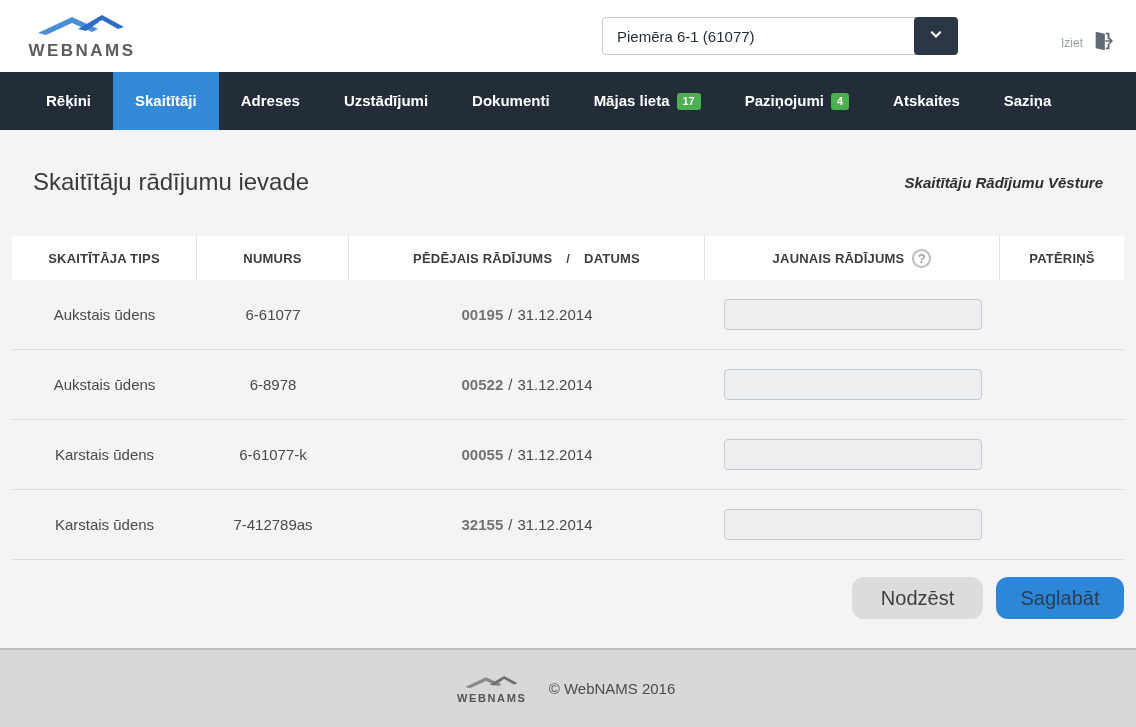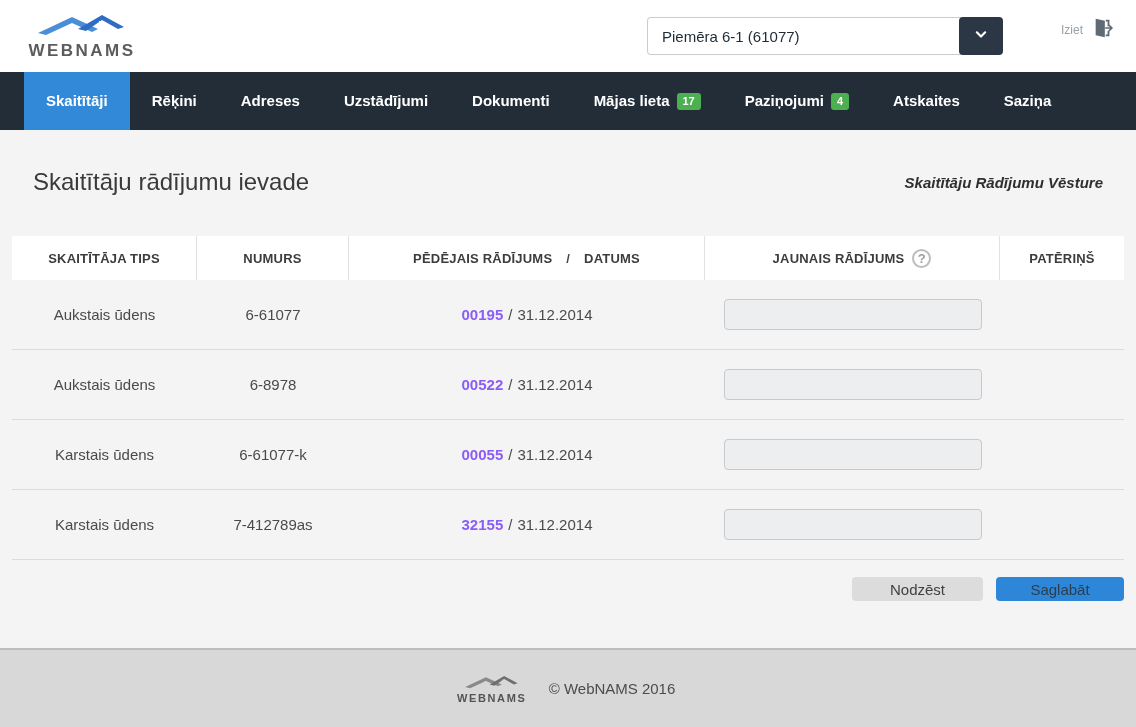--- a/index.html
+++ b/index.html
@@ -14,21 +14,21 @@
   
   .topbar {
     height:72px; background:#ffffff;
     display:flex; align-items:center; justify-content:space-between;
     padding:0 22px 0 30px;
   }
   .logo { display:flex; flex-direction:column; align-items:center; width:104px; }
   .logo-text {
     font-size:17px; font-weight:700; letter-spacing:2.5px; color:#5c5c5c; margin-top:1px;
   }
-  .topbar-right { display:flex; align-items:flex-start; }
+  .topbar-right { display:flex; align-items:flex-end;gap:45px; }
 
   .selector { display:flex; align-items:stretch; height:38px; }
   .selector-field {
     width:314px; background:#ffffff; border:1px solid #c9cdd1;
     border-right:none; border-radius:4px 0 0 4px;
     display:flex; align-items:center; padding:0 14px;
     font-size:15px; font-weight:500; color:#1e2a36; cursor:pointer;
   }
   .selector-btn {
     width:44px; background:#2b3744; border-radius:4px;
@@ -71,37 +71,37 @@
     font-size:13px; font-weight:700; color:#3c3c3c; letter-spacing:.2px;
   }
   .thead .cell:not(:last-child) { border-right:1px solid #e2e2e2; }
   .c1{width:185px} .c2{width:152px} .c3{width:356px} .c4{width:295px} .c5{width:124px}
 
   .trow {
     display:flex; height:70px; align-items:center;
     border-bottom:1px solid #dcdcdc; font-size:15px; color:#4a4a4a;
   }
   .trow .cell { display:flex; align-items:center; justify-content:center; }
-  .reading-bold { font-weight:700; color:#8b5cf6; }
+  .reading-bold { font-weight:700; color:#737373; }
   .sep { margin:0 5px; color:#4a4a4a; }
   .thead .sep { margin:0 14px; }
   .new-reading-input {
     width:258px; height:31px; background:#eceef0;
     border:1px solid #c5cad0; border-radius:4px;
     font-size:15px; padding:0 10px; color:#333; outline:none;
   }
   .qmark {
     width:19px; height:19px; border:2px solid #bdbdbd; border-radius:50%;
     display:inline-flex; align-items:center; justify-content:center;
     color:#9e9e9e; font-size:13px; font-weight:700; margin-left:8px;
   }
 
   .actions { display:flex; justify-content:flex-end; gap:13px; padding-top:17px; }
   .btn {
-    height:24px; border:none; border-radius:4px; font-size:15px;
+    height:42px; border:none; border-radius:12px; font-size:20px;
     font-family:inherit; cursor:pointer;
   }
   .btn-clear { width:131px; background:#dcdcdc; color:#3f3f3f; }
   .btn-save  { width:128px; background:#2e86d8; color:#2c3e50; }
 
   
   .footer {
     height:79px; background:#d8d8d8; border-top:2px solid #bdbdbd;
     display:flex; align-items:center; justify-content:center; gap:26px;
     color:#4c4c4c; font-size:15px;
@@ -146,22 +146,22 @@
           <path d="M15 3 H19 V10 H17 V5 H15 Z" fill="#5f6a74"></path>
           <path d="M17 15 H19 V21 H15 V19 H17 Z" fill="#5f6a74"></path>
           <path d="M15 12 H21 M19 9.5 L21.8 12 L19 14.5" fill="none" stroke="#5f6a74" stroke-width="1.8" stroke-linecap="round" stroke-linejoin="round"></path>
         </svg>
       </span>
     </div>
   </div>
 </div>
 
 <div class="nav">
+  <div class="nav-item"><span>Rēķini</span></div>
   <div class="nav-item active"><span>Skaitītāji</span></div>
-  <div class="nav-item"><span>Rēķini</span></div>
   <div class="nav-item"><span>Adreses</span></div>
   <div class="nav-item"><span>Uzstādījumi</span></div>
   <div class="nav-item"><span>Dokumenti</span></div>
   <div class="nav-item"><span>Mājas lieta</span><span class="badge">17</span></div>
   <div class="nav-item"><span>Paziņojumi</span><span class="badge">4</span></div>
   <div class="nav-item"><span>Atskaites</span></div>
   <div class="nav-item"><span>Saziņa</span></div>
 </div>
 
 <div class="main">

